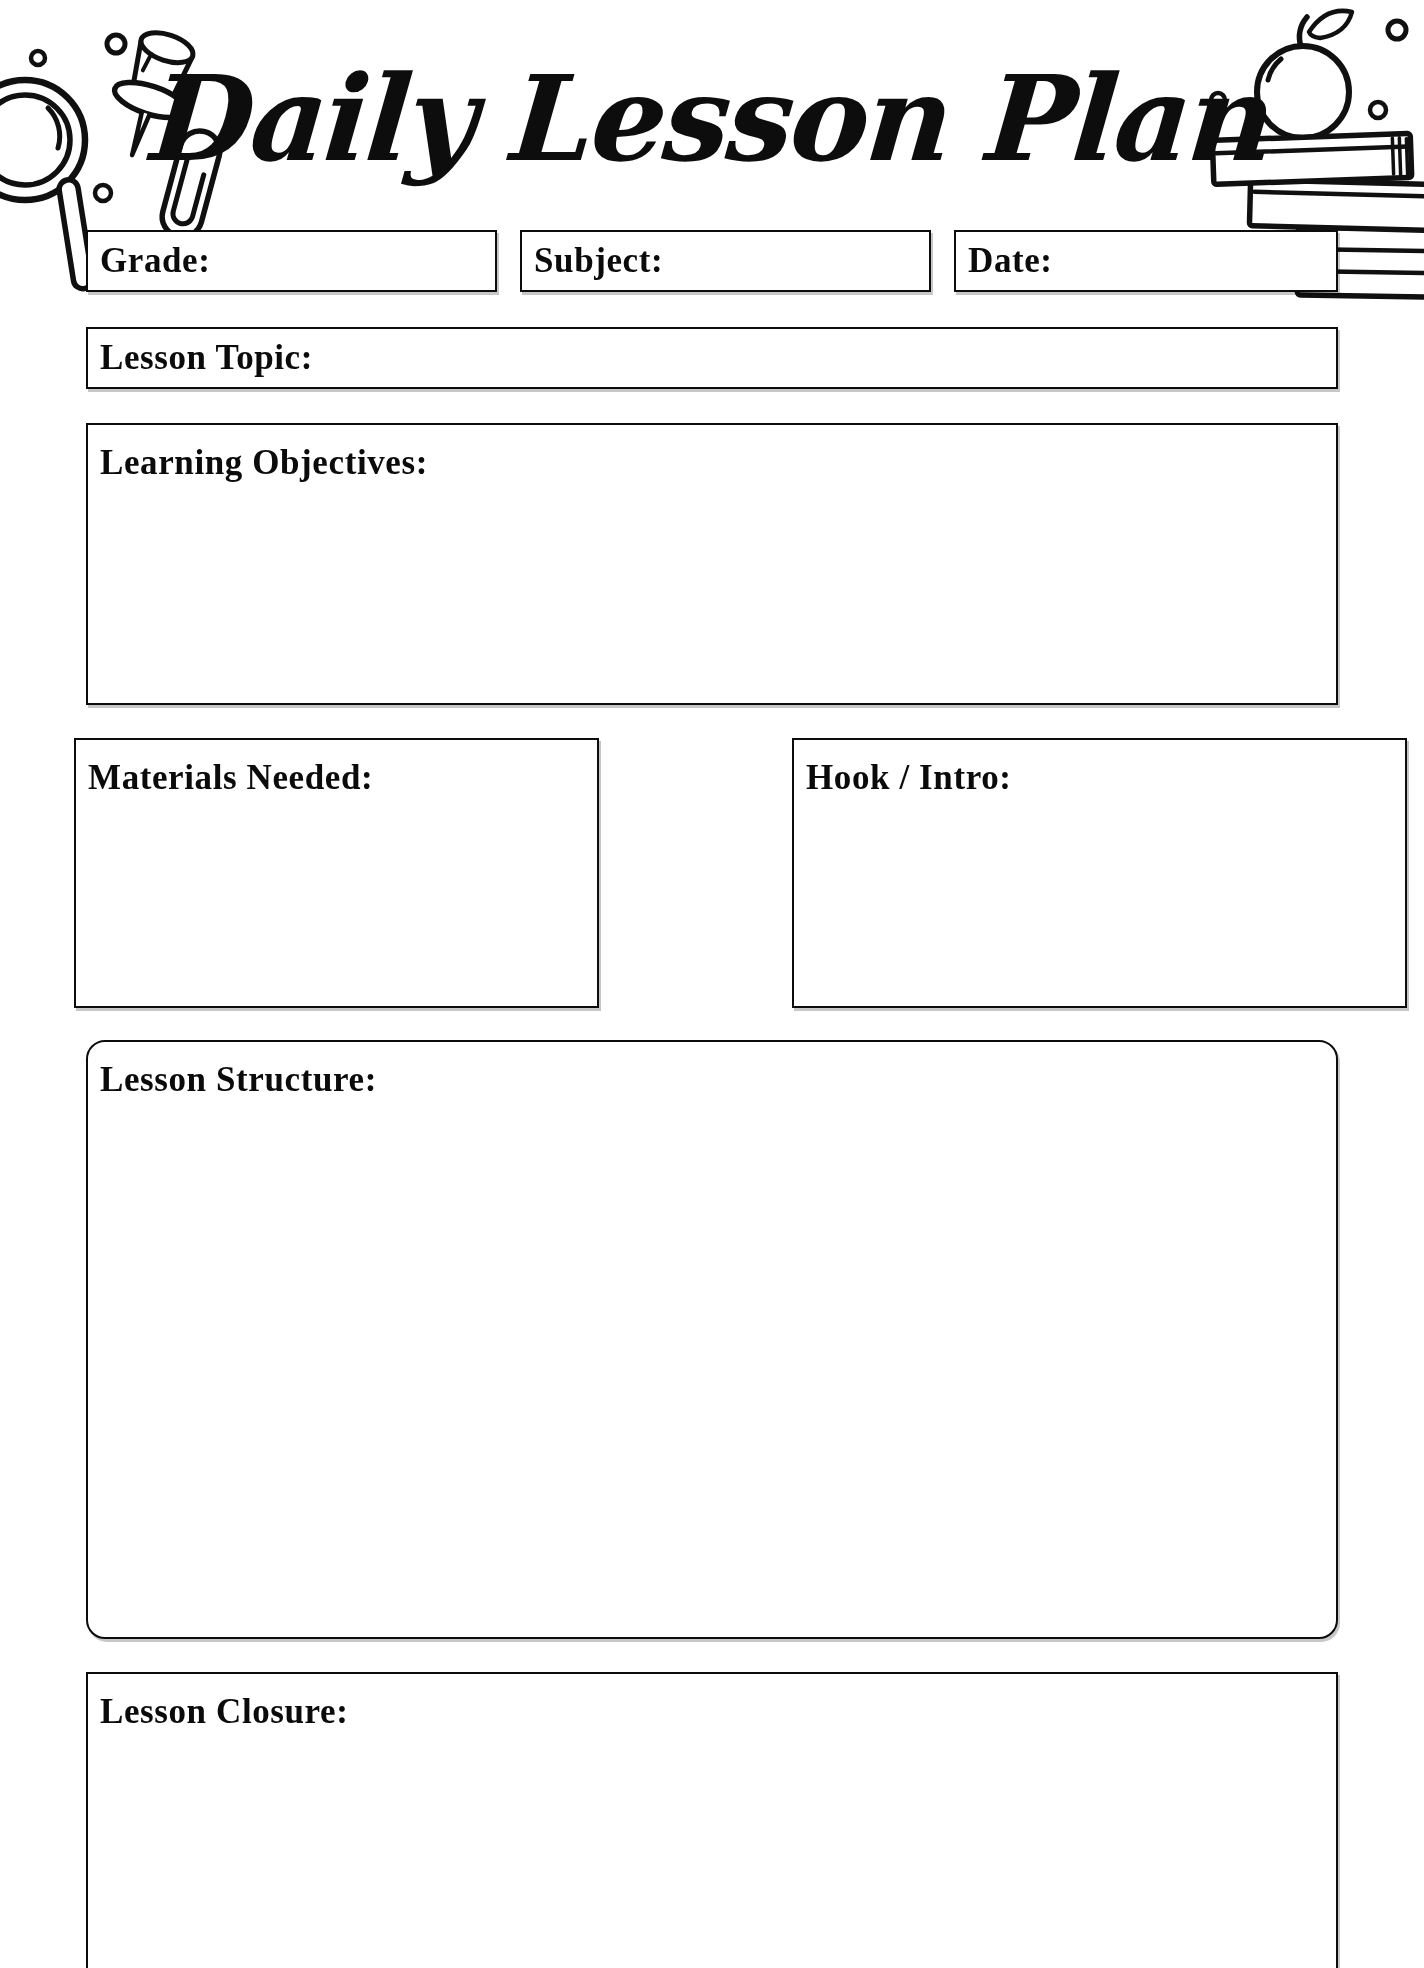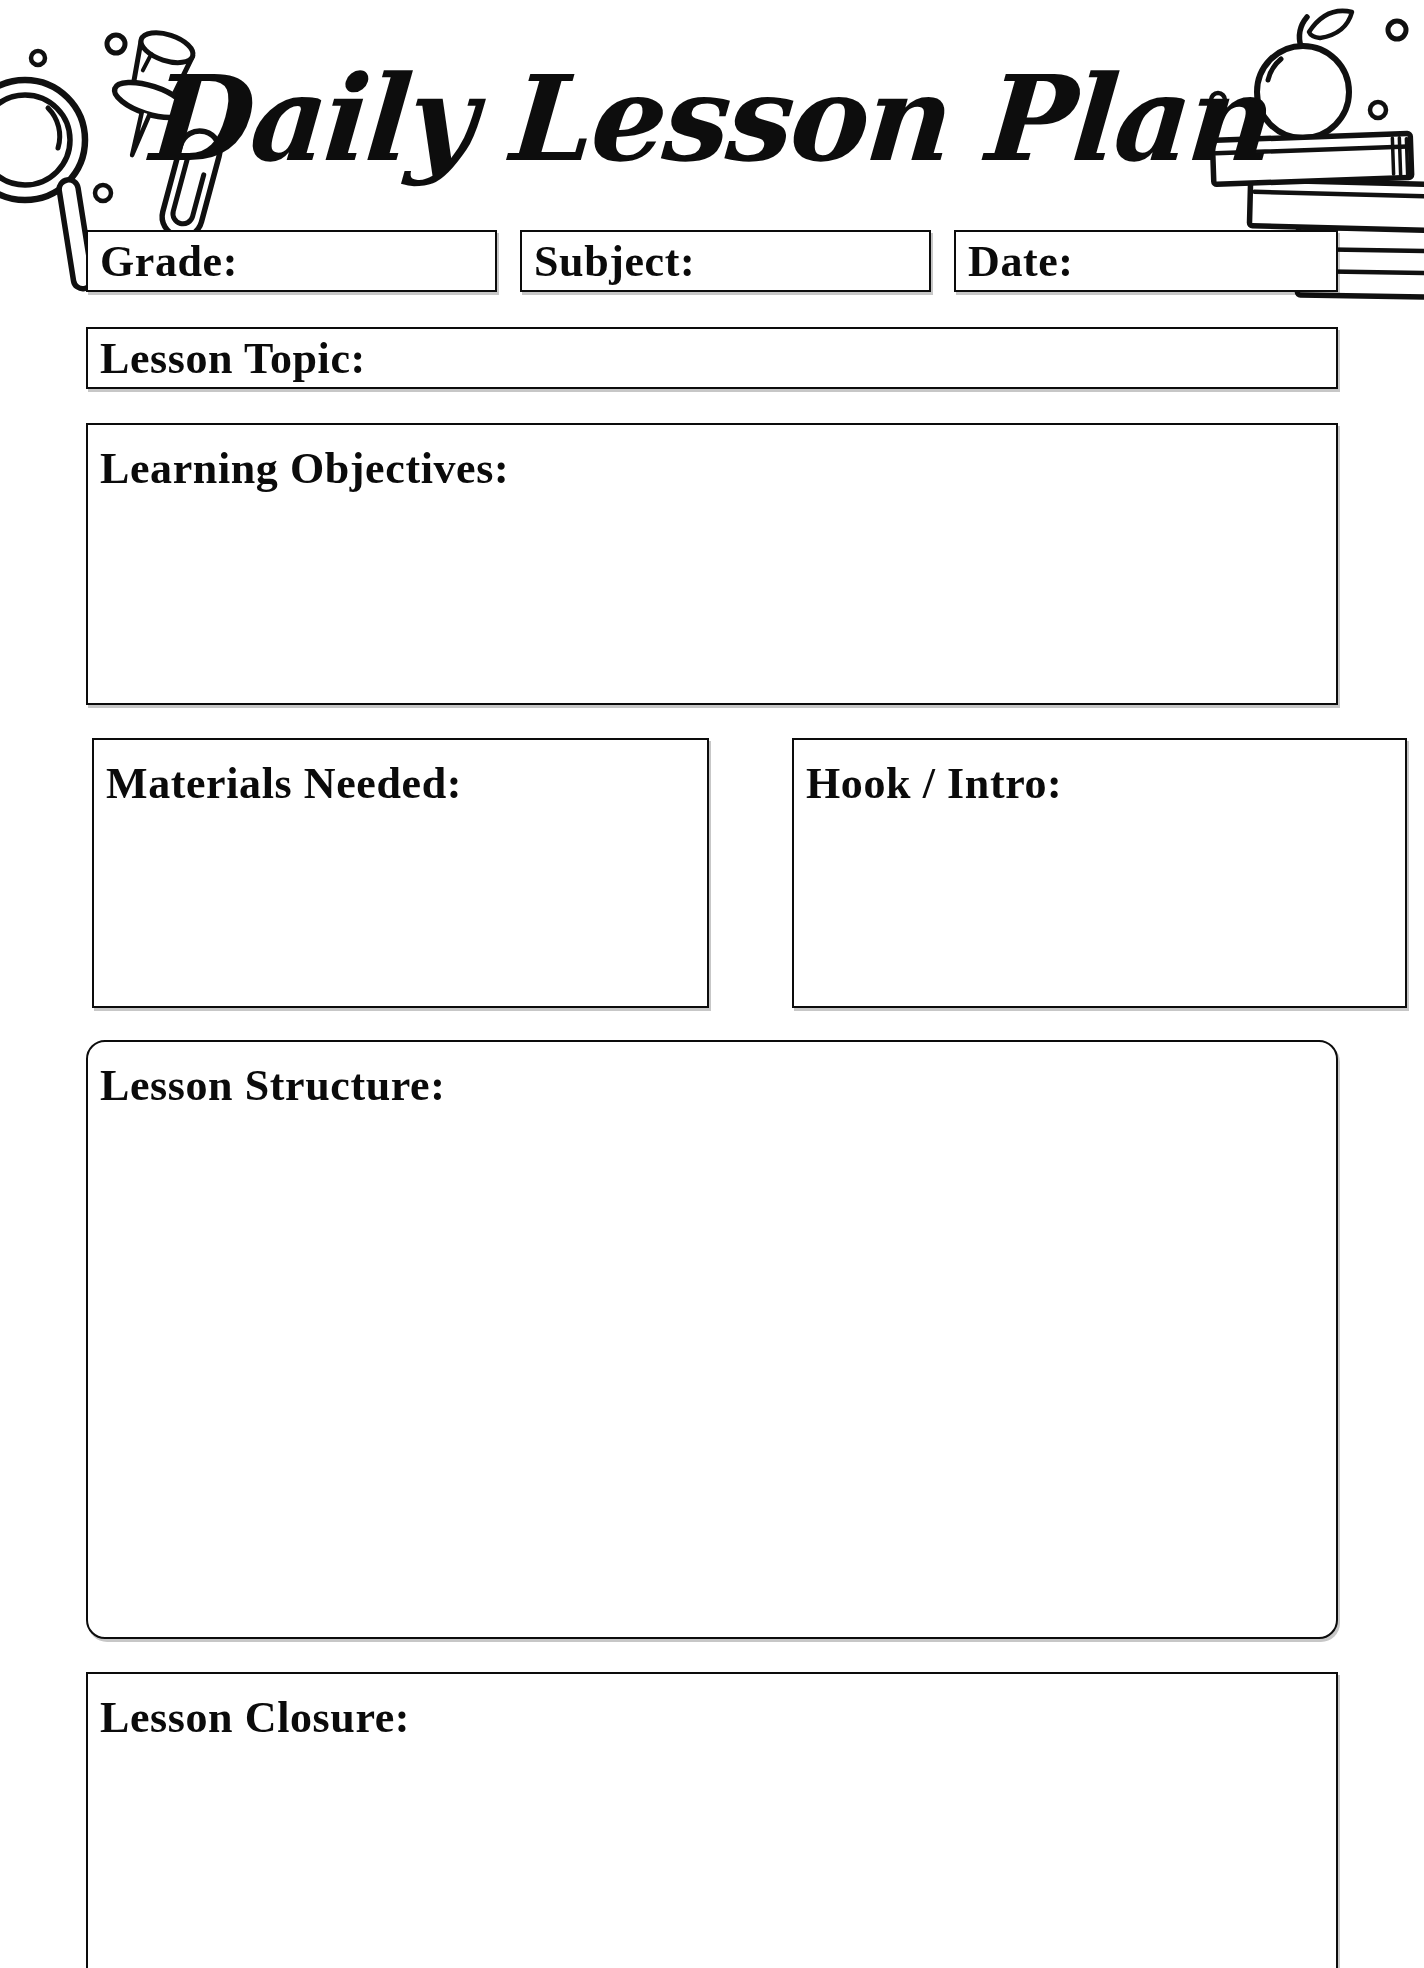--- a/index.html
+++ b/index.html
@@ -33,21 +33,21 @@
     position:absolute;
     z-index:2;
     background:#ffffff;
     border:2.5px solid #0c0c0c;
     box-shadow:2px 3px 0 rgba(0,0,0,0.22);
     box-sizing:border-box;
   }
   .label {
     font-family:"Liberation Serif","DejaVu Serif",serif;
     font-weight:700;
-    font-size:44px;
+    font-size:35px;
     letter-spacing:0.6px;
     color:#0b0b0b;
     white-space:nowrap;
   }
   .single { display:flex; align-items:center; gap:10px; padding:0 14px 0 12px; }
   .single .entry {
     flex:1 1 auto; min-width:0; height:44px;
     border:none; outline:none; background:transparent;
     font-family:inherit; font-size:28px; color:#0d0d0d; padding:0;
   }
@@ -143,21 +143,21 @@
   <div class="box single" style="left:86px; top:327px; width:1252px; height:62px;">
     <span class="label">Lesson Topic:</span>
     <input class="entry" aria-label="Lesson Topic:" style="">
   </div>
 
   <div class="box multi" style="left:86px; top:423px; width:1252px; height:282px;">
     <span class="label">Learning Objectives:</span>
     <textarea class="entry" aria-label="Learning Objectives:" style=""></textarea>
   </div>
 
-  <div class="box multi" style="left:92px; top:738px; width:617px; height:270px;">
+  <div class="box multi" style="left:74px; top:738px; width:525px; height:270px;">
     <span class="label">Materials Needed:</span>
     <textarea class="entry" aria-label="Materials Needed:" style=""></textarea>
   </div>
 
   <div class="box multi" style="left:764px; top:738px; width:615px; height:270px;margin-left:28px;">
     <span class="label">Hook / Intro:</span>
     <textarea class="entry" aria-label="Hook / Intro:" style=""></textarea>
   </div>
 
   <div class="box multi" style="left:86px; top:1040px; width:1252px; height:599px;border-radius:19px;">

